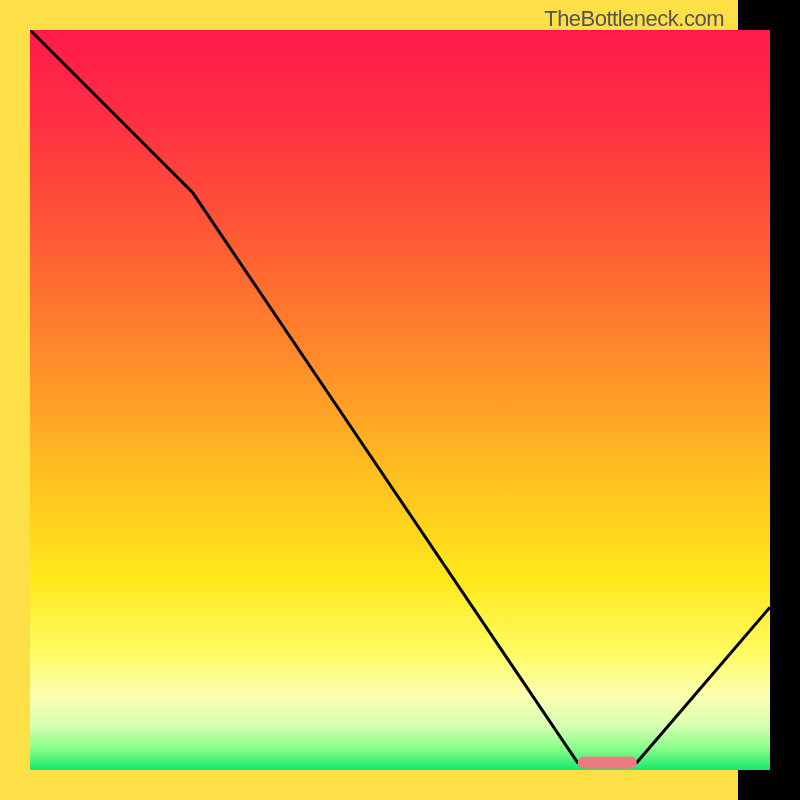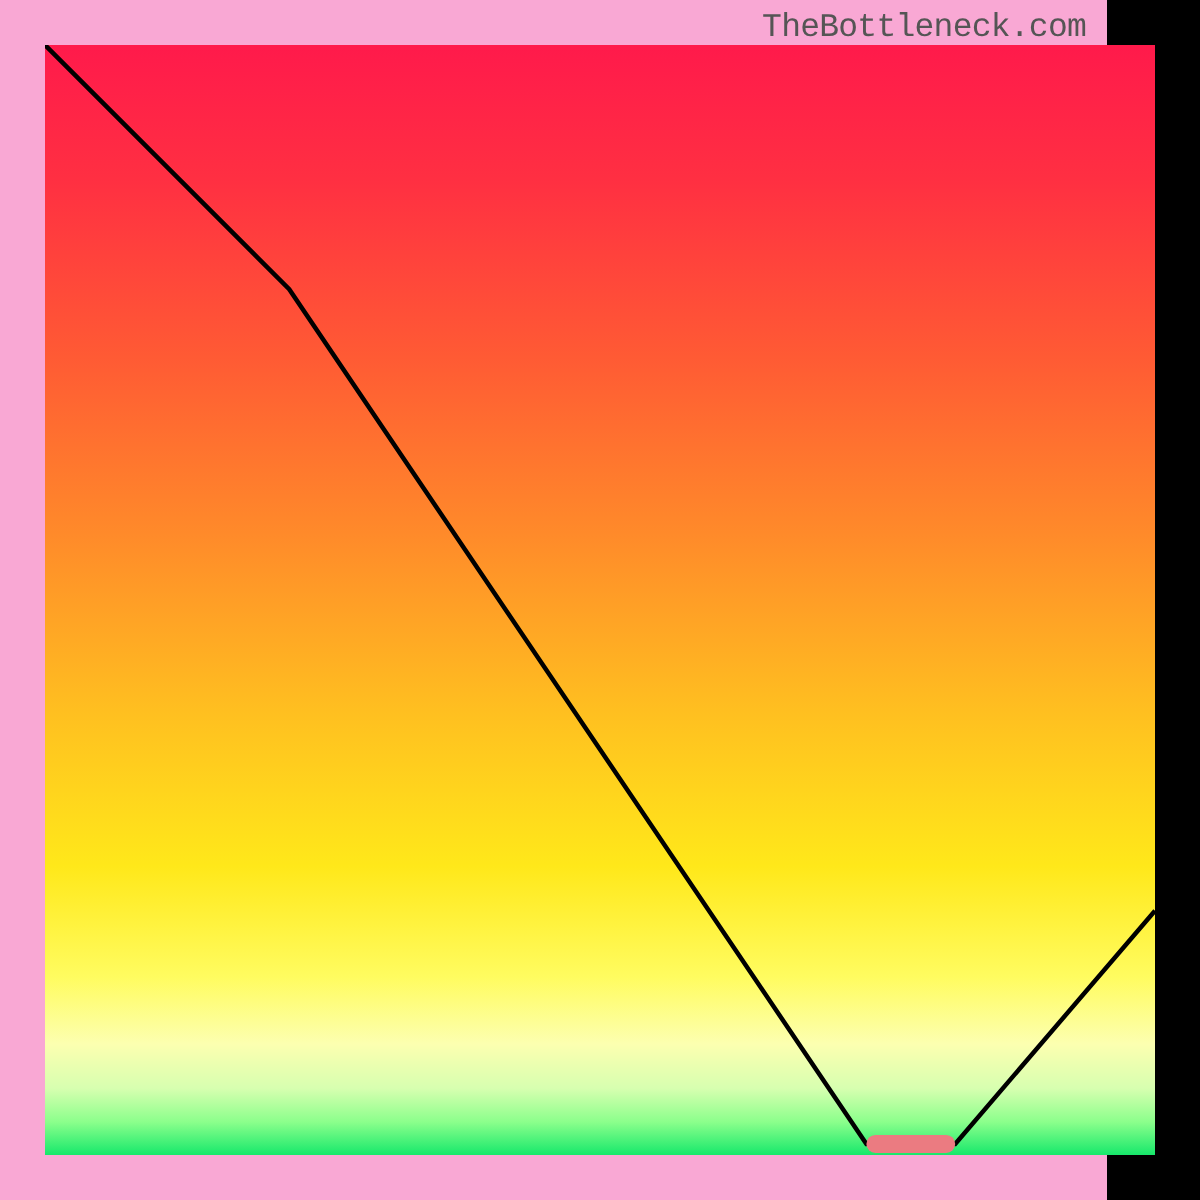--- a/index.html
+++ b/index.html
@@ -8,22 +8,21 @@
     width: 800px;
     height: 800px;
     overflow: hidden;
     background: #000;
     font-family: Arial, Helvetica, sans-serif;
   }
   .frame {
     position: relative;
     width: 738px;
     height: 800px;
-    background: #f9a8d4;
-    font-family: Liberation Mono, monospace;
+    background: #fde047;
   }
   .watermark {
     position: absolute;
     top: 6px;
     right: 14px;
     color: #555;
     font-size: 22px;
     letter-spacing: -0.5px;
     user-select: none;
   }

